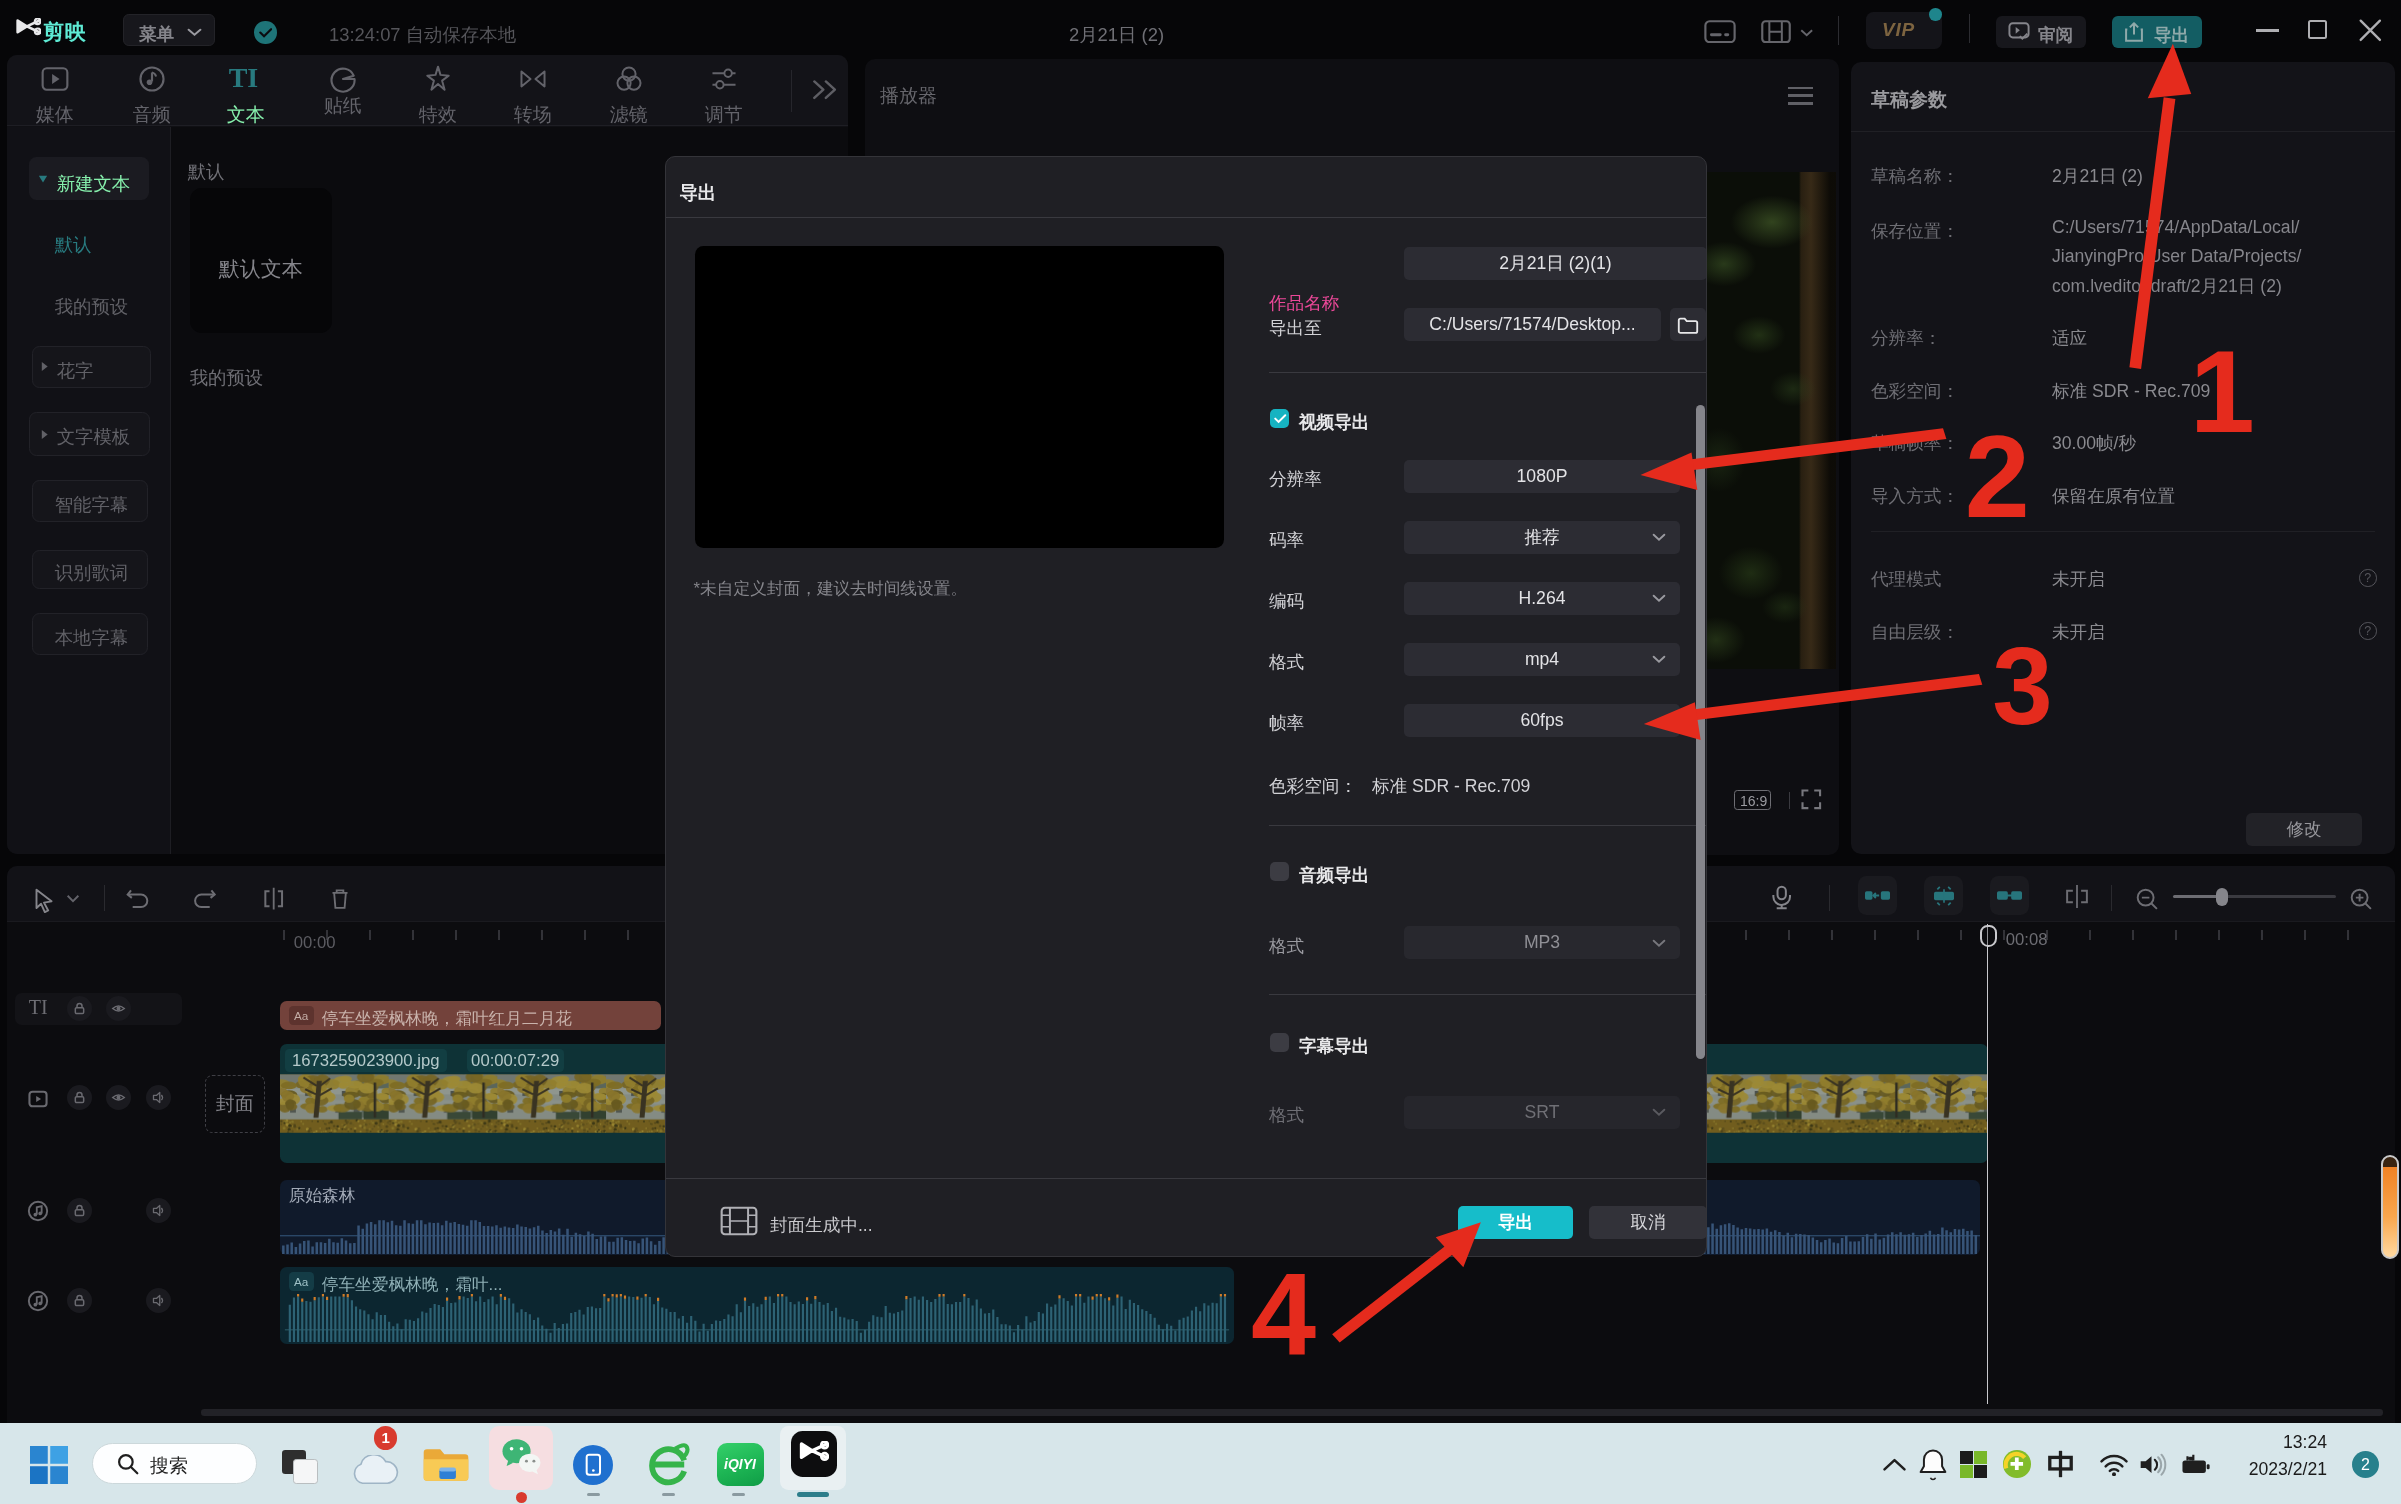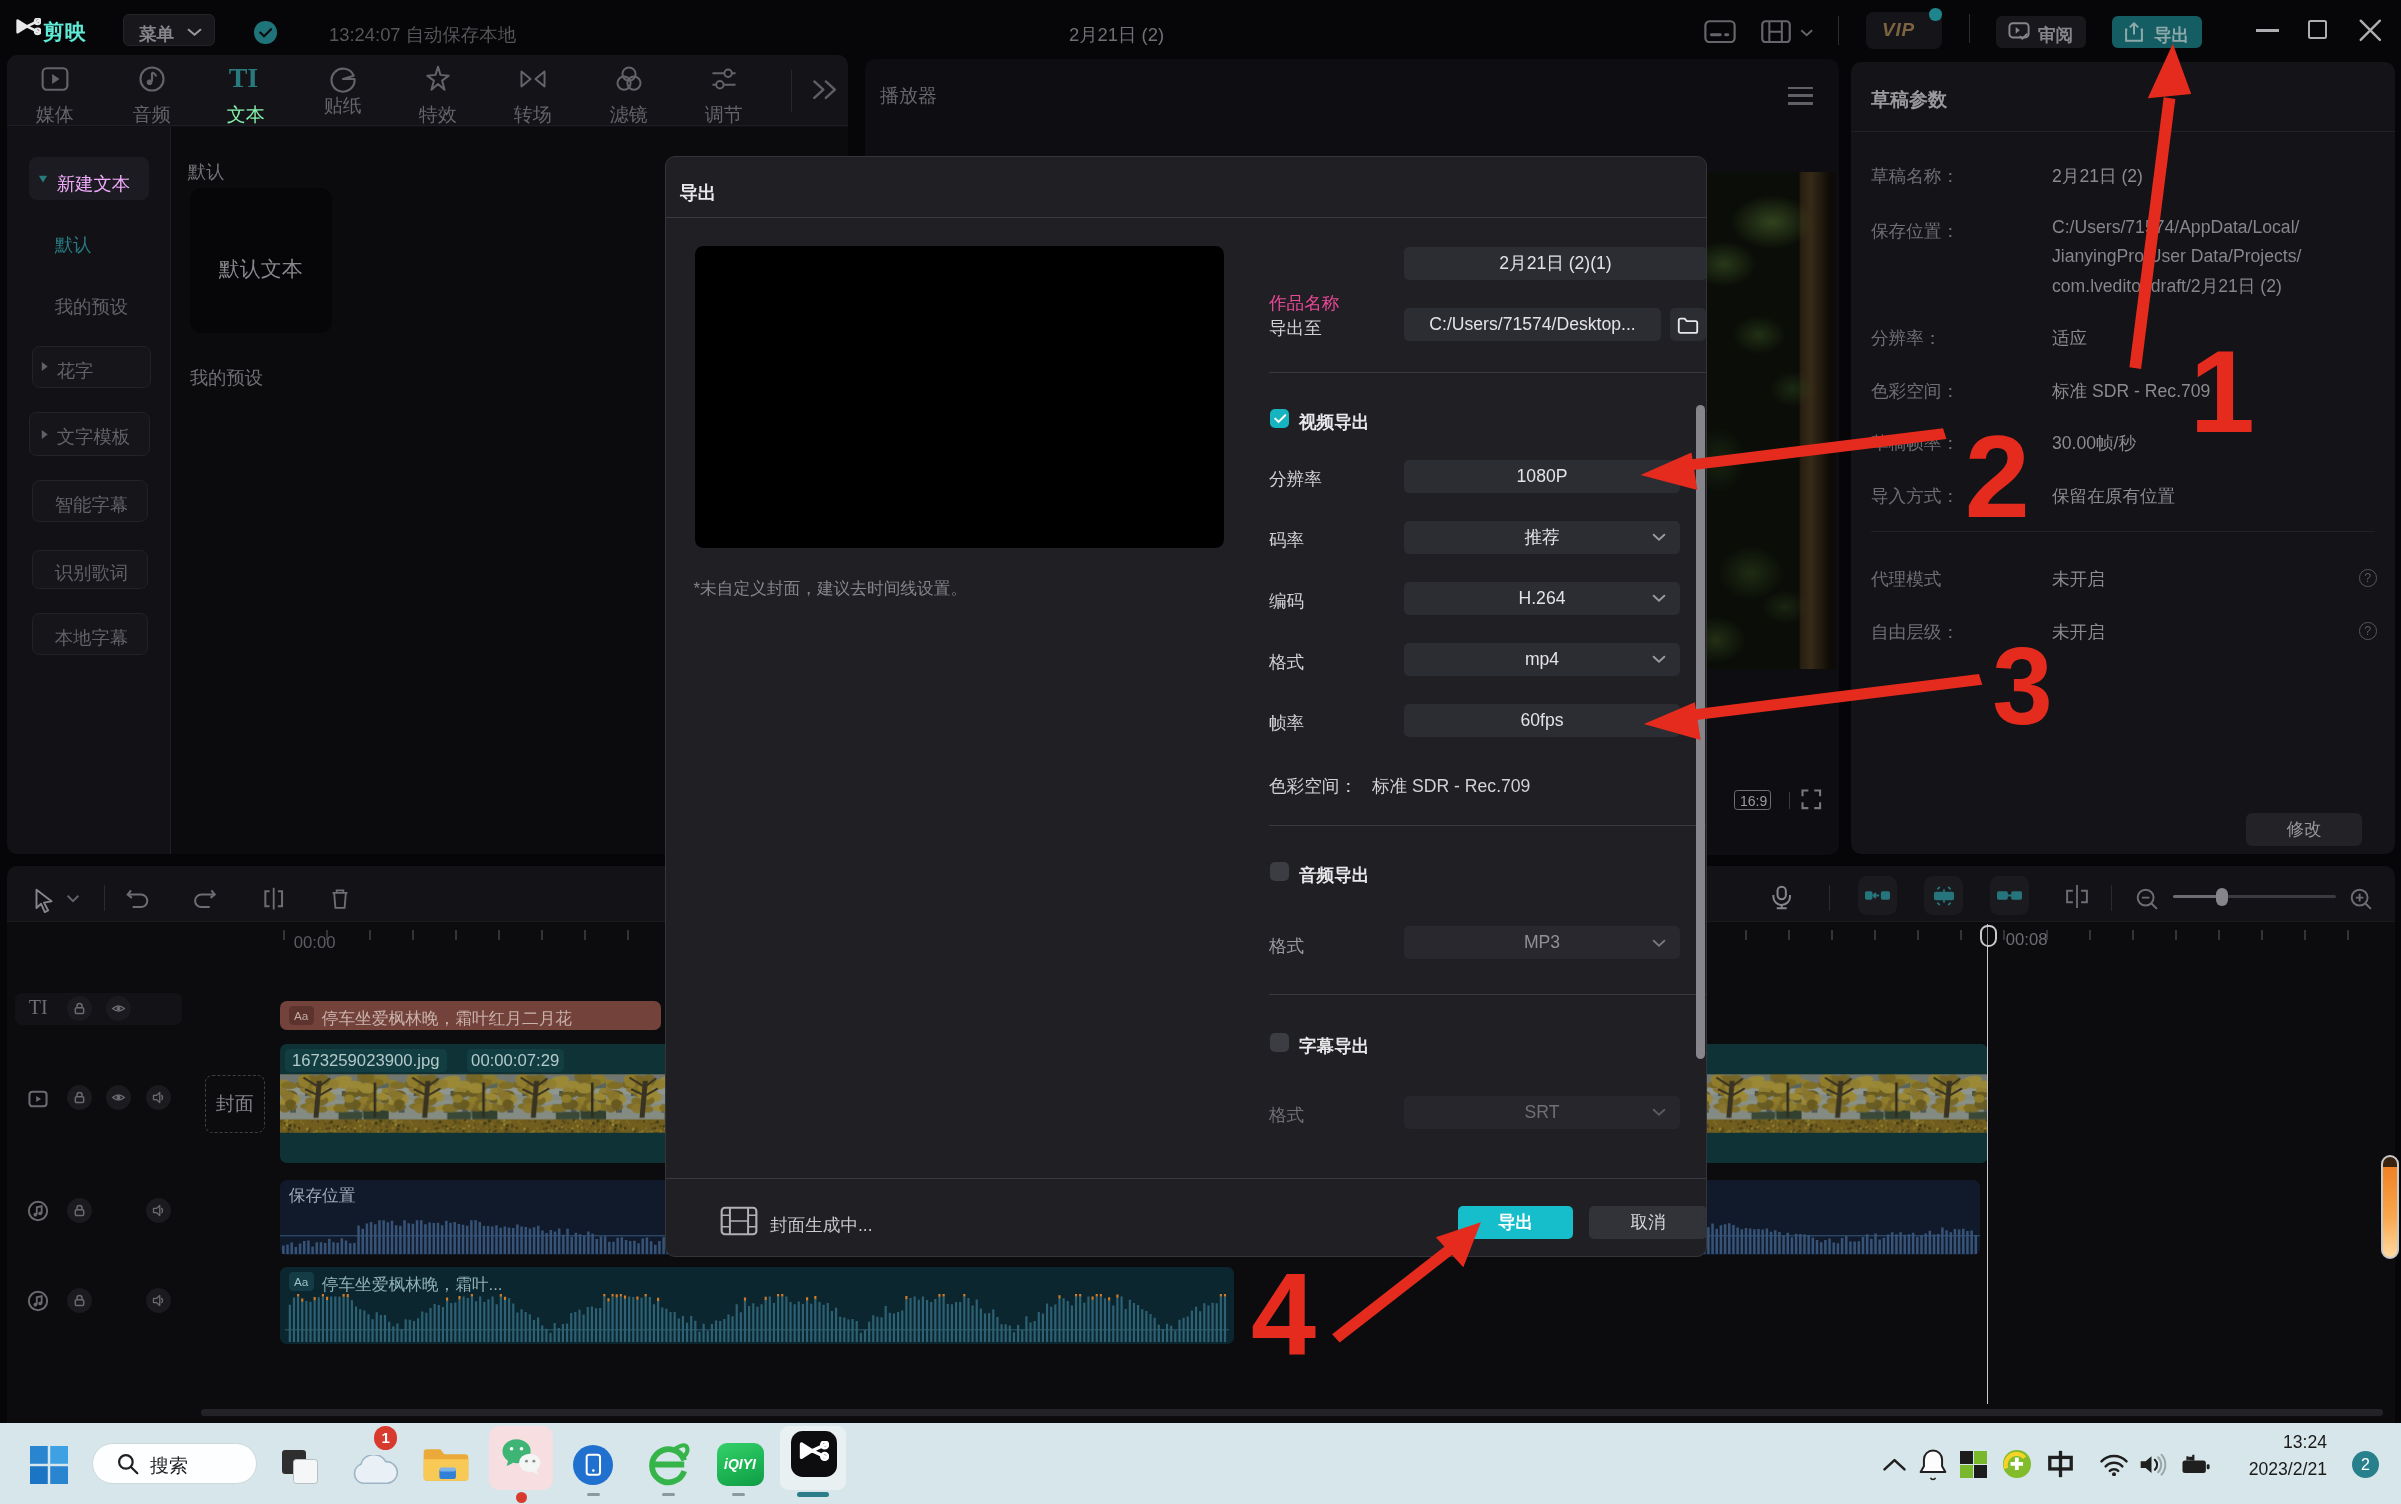--- a/index.html
+++ b/index.html
@@ -127,21 +127,21 @@
       <div class="abs" style="left:784px;top:15px;width:0.8px;height:42px;background:#26262c;"></div>
     </div>
 
     <div class="abs" style="left:163px;top:72px;width:0.8px;height:727px;background:#1e1e23;"></div>
     <div class="abs" style="left:0;top:72px;width:163px;height:727px;background:#111116;"></div>
 
     <div class="abs" style="left:22.6px;top:102px;width:120px;height:43px;background:#1b1b21;border-radius:7.5px;"></div>
     <svg class="abs" style="left:31px;top:120px;" width="10" height="8.4" viewBox="0 0 12 10">
         <path d="M1 1 L11 1 L6 9 Z" fill="#287a7f"></path>
       </svg>
-    <div class="abs" style="left:50px;top:116px;font-size:18.4px;color:#f0abfc;">新建文本</div>
+    <div class="abs" style="left:50px;top:116px;font-size:18.4px;color:#86efac;">新建文本</div>
     <div class="abs" style="left:48px;top:177px;font-size:18.4px;color:#287a7f;">默认</div>
     <div class="abs" style="left:48px;top:239px;font-size:18.4px;color:#616167;">我的预设</div>
     <div class="abs" style="left:25px;top:291px;width:119px;height:42px;background:#15151a;border:0.8px solid #222228;border-radius:7.5px;"></div>
     <svg class="abs" style="left:34px;top:306px;" width="7.5" height="11" viewBox="0 0 9 13">
         <path d="M1 1 L8 6.5 L1 12 Z" fill="#616167"></path>
       </svg>
     <div class="abs" style="left:50px;top:303px;font-size:18.4px;color:#616167;">花字</div>
     <div class="abs" style="left:22.6px;top:357px;width:121px;height:44px;background:#15151a;border:0.8px solid #222228;border-radius:7.5px;"></div>
     <svg class="abs" style="left:34px;top:374px;" width="7.5" height="11" viewBox="0 0 9 13">
         <path d="M1 1 L8 6.5 L1 12 Z" fill="#616167"></path>
@@ -577,21 +577,21 @@
 <path d="M44 8 L40 52 L46 52 L50 8 Z" fill="#42351f"></path>
 <path d="M44 14 L28 4 M45 16 L60 5 M43 24 L30 18 M46 26 L62 17" stroke="#42351f" stroke-width="2.5" fill="none"></path>
 <rect x="112" y="10" width="3" height="42" fill="#352c1e"></rect>
 <rect width="130" height="73" fill="rgba(10,45,50,0.16)"></rect>
 </pattern>
           </defs>
           <rect width="2043" height="70" fill="url(#thumbs)"></rect>
         </svg></div>
 
     <div class="abs" style="left:273px;top:314px;width:1700px;height:75px;background:#101a2b;border-radius:6.7px;"></div>
-    <div class="abs" style="left:282px;top:318px;font-size:16.7px;color:#a3abb8;">保存位置</div>
+    <div class="abs" style="left:282px;top:318px;font-size:16.7px;color:#a3abb8;">原始森林</div>
     <div class="abs" id="wave1" style="left:273px;top:341px;width:1700px;height:47px;overflow:hidden;"><svg width="1700" height="47" viewBox="0 0 2034 56">
           <rect x="0" y="33.5" width="2034" height="1.5" fill="#2e4d6e"></rect>
           <path d="M4 56 V45.8 M9 56 V44.8 M14 56 V42.5 M19 56 V47.7 M24 56 V43.5 M29 56 V40.7 M34 56 V40.1 M39 56 V47.2 M44 56 V42.1 M49 56 V42.1 M54 56 V42.9 M59 56 V37.9 M64 56 V42.1 M69 56 V42.6 M74 56 V37.2 M79 56 V40.0 M84 56 V43.2 M89 56 V42.9 M94 56 V21.9 M99 56 V25.9 M104 56 V19.7 M109 56 V17.8 M114 56 V20.6 M119 56 V15.8 M124 56 V15.8 M129 56 V18.0 M134 56 V16.3 M139 56 V21.8 M144 56 V22.2 M149 56 V15.8 M154 56 V19.3 M159 56 V19.9 M164 56 V15.8 M169 56 V15.8 M174 56 V20.4 M179 56 V18.3 M184 56 V19.1 M189 56 V18.8 M194 56 V21.6 M199 56 V16.3 M204 56 V18.7 M209 56 V17.9 M214 56 V20.2 M219 56 V21.2 M224 56 V22.2 M229 56 V15.8 M234 56 V15.8 M239 56 V17.7 M244 56 V22.5 M249 56 V22.6 M254 56 V23.3 M259 56 V21.7 M264 56 V24.8 M269 56 V23.1 M274 56 V24.3 M279 56 V24.9 M284 56 V20.7 M289 56 V23.3 M294 56 V23.7 M299 56 V25.5 M304 56 V24.2 M309 56 V22.3 M314 56 V27.9 M319 56 V30.9 M324 56 V27.4 M329 56 V29.1 M334 56 V25.6 M339 56 V33.2 M344 56 V26.0 M349 56 V35.5 M354 56 V30.8 M359 56 V32.5 M364 56 V34.5 M369 56 V29.3 M374 56 V31.9 M379 56 V38.1 M384 56 V35.3 M389 56 V34.8 M394 56 V41.4 M399 56 V41.5 M404 56 V36.8 M409 56 V36.1 M414 56 V39.5 M419 56 V40.5 M424 56 V40.2 M429 56 V43.3 M434 56 V37.5 M439 56 V36.4 M444 56 V40.9 M449 56 V45.1 M454 56 V40.7 M459 56 V36.1 M464 56 V40.6 M469 56 V42.4 M474 56 V41.2 M479 56 V35.4 M484 56 V36.0 M489 56 V39.1 M494 56 V35.3 M499 56 V33.6 M504 56 V31.2 M509 56 V32.3 M514 56 V36.2 M519 56 V32.1 M524 56 V30.7 M529 56 V31.1 M534 56 V32.2 M539 56 V33.8 M544 56 V34.5 M549 56 V30.9 M554 56 V33.1 M559 56 V32.1 M564 56 V37.2 M569 56 V38.6 M574 56 V36.7 M579 56 V33.5 M584 56 V33.7 M589 56 V37.6 M594 56 V37.8 M599 56 V30.0 M604 56 V39.2 M609 56 V30.5 M614 56 V32.2 M619 56 V34.4 M624 56 V30.1 M629 56 V33.6 M634 56 V40.7 M639 56 V31.2 M644 56 V36.8 M649 56 V31.8 M654 56 V33.1 M659 56 V40.2 M664 56 V41.4 M669 56 V41.8 M674 56 V34.2 M679 56 V34.3 M684 56 V40.3 M689 56 V41.7 M694 56 V39.3 M699 56 V35.0 M704 56 V35.8 M709 56 V34.7 M714 56 V33.8 M719 56 V36.2 M724 56 V35.6 M729 56 V44.2 M734 56 V44.5 M739 56 V35.8 M744 56 V38.5 M749 56 V41.7 M754 56 V43.9 M759 56 V41.9 M764 56 V42.0 M769 56 V40.5 M774 56 V41.1 M779 56 V43.7 M784 56 V45.1 M789 56 V43.9 M794 56 V44.8 M799 56 V45.2 M804 56 V42.0 M809 56 V45.0 M814 56 V38.2 M819 56 V40.9 M824 56 V41.8 M829 56 V40.0 M834 56 V44.2 M839 56 V46.4 M844 56 V45.8 M849 56 V43.2 M854 56 V43.0 M859 56 V44.1 M864 56 V43.6 M869 56 V38.1 M874 56 V46.6 M879 56 V42.1 M884 56 V42.8 M889 56 V43.8 M894 56 V39.3 M899 56 V44.4 M904 56 V46.3 M909 56 V45.1 M914 56 V36.6 M919 56 V43.2 M924 56 V45.5 M929 56 V36.7 M934 56 V40.0 M939 56 V36.8 M944 56 V43.2 M949 56 V38.3 M954 56 V46.1 M959 56 V44.1 M964 56 V38.3 M969 56 V41.1 M974 56 V38.2 M979 56 V42.3 M984 56 V37.2 M989 56 V45.3 M994 56 V39.6 M999 56 V44.0 M1004 56 V43.8 M1009 56 V36.6 M1014 56 V41.2 M1019 56 V37.1 M1024 56 V42.4 M1029 56 V37.7 M1034 56 V35.7 M1039 56 V38.4 M1044 56 V42.3 M1049 56 V37.6 M1054 56 V34.5 M1059 56 V35.9 M1064 56 V39.3 M1069 56 V39.6 M1074 56 V42.5 M1079 56 V35.3 M1084 56 V41.4 M1089 56 V40.6 M1094 56 V42.2 M1099 56 V40.7 M1104 56 V38.1 M1109 56 V37.0 M1114 56 V39.8 M1119 56 V37.0 M1124 56 V33.3 M1129 56 V39.9 M1134 56 V39.3 M1139 56 V35.0 M1144 56 V30.9 M1149 56 V30.5 M1154 56 V33.9 M1159 56 V38.6 M1164 56 V30.3 M1169 56 V28.9 M1174 56 V29.7 M1179 56 V33.3 M1184 56 V34.6 M1189 56 V32.4 M1194 56 V30.1 M1199 56 V27.9 M1204 56 V32.9 M1209 56 V32.7 M1214 56 V34.6 M1219 56 V32.2 M1224 56 V32.1 M1229 56 V34.7 M1234 56 V32.9 M1239 56 V28.2 M1244 56 V35.2 M1249 56 V35.0 M1254 56 V34.6 M1259 56 V29.0 M1264 56 V34.8 M1269 56 V29.5 M1274 56 V28.6 M1279 56 V29.3 M1284 56 V30.2 M1289 56 V36.7 M1294 56 V34.3 M1299 56 V30.8 M1304 56 V37.0 M1309 56 V33.6 M1314 56 V31.2 M1319 56 V30.9 M1324 56 V37.3 M1329 56 V40.1 M1334 56 V41.4 M1339 56 V38.9 M1344 56 V37.0 M1349 56 V40.2 M1354 56 V35.1 M1359 56 V37.4 M1364 56 V38.3 M1369 56 V36.7 M1374 56 V42.4 M1379 56 V39.7 M1384 56 V42.8 M1389 56 V42.8 M1394 56 V44.0 M1399 56 V36.3 M1404 56 V34.5 M1409 56 V42.8 M1414 56 V35.0 M1419 56 V41.1 M1424 56 V36.7 M1429 56 V37.0 M1434 56 V30.3 M1439 56 V34.4 M1444 56 V32.9 M1449 56 V33.7 M1454 56 V34.1 M1459 56 V33.5 M1464 56 V34.6 M1469 56 V34.4 M1474 56 V28.1 M1479 56 V25.5 M1484 56 V25.5 M1489 56 V29.0 M1494 56 V20.9 M1499 56 V29.6 M1504 56 V25.3 M1509 56 V25.6 M1514 56 V26.6 M1519 56 V18.0 M1524 56 V19.9 M1529 56 V25.4 M1534 56 V24.4 M1539 56 V17.3 M1544 56 V21.3 M1549 56 V21.6 M1554 56 V21.2 M1559 56 V20.5 M1564 56 V17.4 M1569 56 V19.9 M1574 56 V16.6 M1579 56 V21.8 M1584 56 V16.6 M1589 56 V15.9 M1594 56 V18.4 M1599 56 V15.8 M1604 56 V15.8 M1609 56 V15.8 M1614 56 V16.9 M1619 56 V19.4 M1624 56 V15.8 M1629 56 V18.1 M1634 56 V19.5 M1639 56 V15.8 M1644 56 V19.3 M1649 56 V15.8 M1654 56 V15.8 M1659 56 V21.8 M1664 56 V15.8 M1669 56 V20.5 M1674 56 V19.3 M1679 56 V15.8 M1684 56 V15.8 M1689 56 V20.7 M1694 56 V16.6 M1699 56 V21.2 M1704 56 V15.8 M1709 56 V24.0 M1714 56 V19.5 M1719 56 V26.0 M1724 56 V21.7 M1729 56 V20.4 M1734 56 V19.3 M1739 56 V21.5 M1744 56 V24.4 M1749 56 V26.6 M1754 56 V24.9 M1759 56 V25.5 M1764 56 V26.6 M1769 56 V26.3 M1774 56 V26.7 M1779 56 V25.5 M1784 56 V29.5 M1789 56 V27.6 M1794 56 V29.8 M1799 56 V34.3 M1804 56 V30.7 M1809 56 V36.0 M1814 56 V32.0 M1819 56 V32.3 M1824 56 V32.9 M1829 56 V33.5 M1834 56 V36.5 M1839 56 V39.3 M1844 56 V42.2 M1849 56 V39.3 M1854 56 V37.5 M1859 56 V42.4 M1864 56 V43.2 M1869 56 V36.9 M1874 56 V34.6 M1879 56 V41.2 M1884 56 V41.3 M1889 56 V40.9 M1894 56 V35.8 M1899 56 V32.4 M1904 56 V37.8 M1909 56 V31.7 M1914 56 V38.8 M1919 56 V36.7 M1924 56 V32.7 M1929 56 V30.1 M1934 56 V32.4 M1939 56 V30.0 M1944 56 V33.0 M1949 56 V32.5 M1954 56 V30.7 M1959 56 V35.8 M1964 56 V33.5 M1969 56 V31.7 M1974 56 V28.3 M1979 56 V32.9 M1984 56 V32.2 M1989 56 V24.4 M1994 56 V27.8 M1999 56 V30.2 M2004 56 V26.3 M2009 56 V26.9 M2014 56 V25.9 M2019 56 V28.6 M2024 56 V28.0 M2029 56 V33.4" stroke="#375478" stroke-width="3"></path>
         </svg></div>
 
     <div class="abs" style="left:273px;top:401px;width:954px;height:77px;background:#0c2630;border-radius:6.7px;"></div>
     <div class="abs" style="left:282px;top:406px;width:25px;height:19px;background:#143c46;border-radius:4.2px;color:#9ec0c6;font-size:11.7px;text-align:center;line-height:19px;">Aa</div>
     <div class="abs" style="left:315px;top:407px;font-size:16.7px;color:#8fb0b6;">停车坐爱枫林晚，霜叶...</div>
     <div class="abs" id="wave2" style="left:273px;top:428px;width:954px;height:48px;overflow:hidden;"><svg width="954" height="48" viewBox="0 0 1141 58">
           <rect x="0" y="42.5" width="1141" height="1.5" fill="#27545f"></rect>

